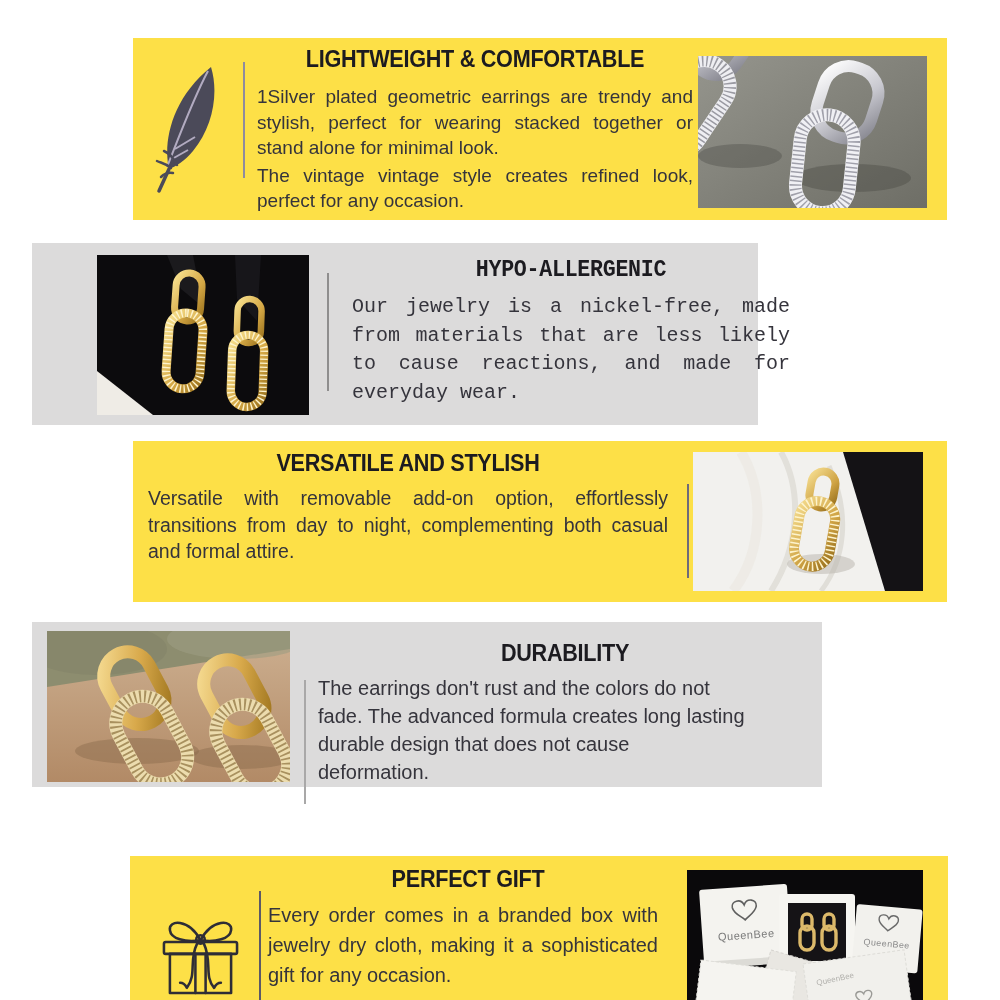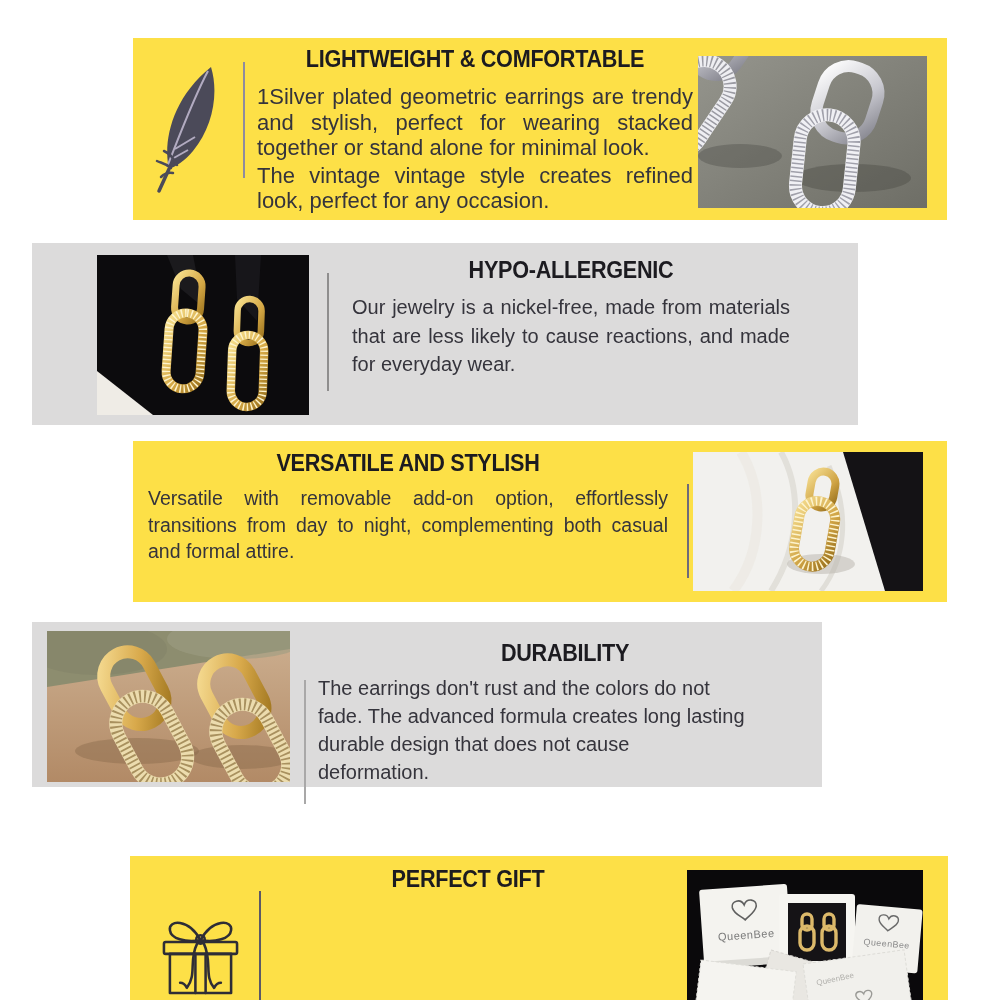--- a/index.html
+++ b/index.html
@@ -16,23 +16,23 @@
   .vdiv { position:absolute; width:2px; }
   .icon { position:absolute; }
   .icon svg, .photo svg { display:block; width:100%; height:100%; }
   .photo { position:absolute; overflow:hidden; }
 
   
   #s1 { left:133px; top:38px;  width:814px; height:182px; }
   #s1 .icon { left:22px; top:27px; width:62px; height:132px; }
   #d1 { left:110px; top:24px; height:116px; background:#8f8b9e; }
   #t1 { left:124px; top:8px;  width:436px; }
-  #b1 { left:124px; top:46px; width:436px; font-size:22px; line-height:25.5px; }
-  
-  #s2 { left:32px;  top:243px; width:826px; height:182px; }
+  #b1 { left:124px; top:46px; width:436px; font-size:19px; line-height:25.5px; }
+  
+  #s2 { left:32px;  top:243px; width:726px; height:182px;font-family:Liberation Mono, monospace; }
   #p2 { left:65px;  top:12px; width:212px; height:160px; }
   #d2 { left:295px; top:30px; height:118px; background:#8f8e8e; }
   #t2 { left:320px; top:14px; width:438px; }
   #b2 { left:320px; top:50px; width:438px; font-size:20px; line-height:28.5px; }
   
   #s3 { left:133px; top:441px; width:814px; height:161px; }
   #t3 { left:15px;  top:9px;  width:520px; }
   #b3 { left:15px;  top:44px; width:520px; font-size:19.5px; line-height:26.5px; }
   #d3 { left:554px; top:43px; height:94px; background:#6e6a7a; }
   #p3 { left:560px; top:11px; width:230px; height:139px; }
@@ -221,20 +221,23 @@
         <line x1="56" y1="50" x2="56" y2="96"></line>
         <path d="M50 34 C 36 8 12 10 14 22 C 15 32 32 37 50 34 Z"></path>
         <path d="M50 34 C 64 8 88 10 86 22 C 85 32 68 37 50 34 Z"></path>
         <circle cx="50" cy="33" r="5"></circle>
         <path d="M46 38 C 36 58 46 74 34 90 C 32 86 29 84 26 84"></path>
         <path d="M54 38 C 64 60 54 76 66 90 C 68 86 71 84 74 84"></path>
       </svg>
     </div>
     <div class="vdiv" id="d5"></div>
     <h2 class="title" id="t5">PERFECT GIFT</h2>
+    <div class="body" id="b5">
+      <p>Every order comes in a branded box with jewelry dry cloth, making it a sophisticated gift for any occasion.</p>
+    </div>
     <div class="photo" id="p5">
       <svg viewBox="0 0 236 155" xmlns="http://www.w3.org/2000/svg">
         <rect width="236" height="155" fill="#0a090b"></rect>
         <g transform="translate(12 20) rotate(-4)">
           <rect width="88" height="78" rx="3" fill="#f4f3ef"></rect>
           <rect x="1" y="72" width="88" height="7" fill="#dcdbd6"></rect>
           <path d="M44 18 c-3 -7 -13 -5 -12 2 c1 6 8 9 12 13 c4 -4 11 -7 12 -13 c1 -7 -9 -9 -12 -2 z" stroke="#5f5f5f" stroke-width="1.6" fill="none"></path>
           <text x="44" y="52" font-family="Liberation Sans, sans-serif" font-size="11" fill="#7b7b7b" text-anchor="middle" letter-spacing="0.5">QueenBee</text>
         </g>
         <g>

